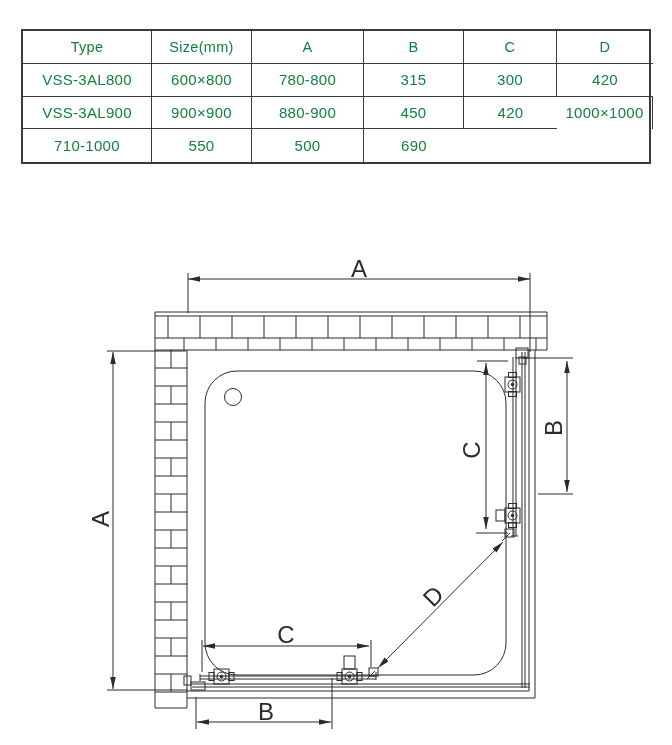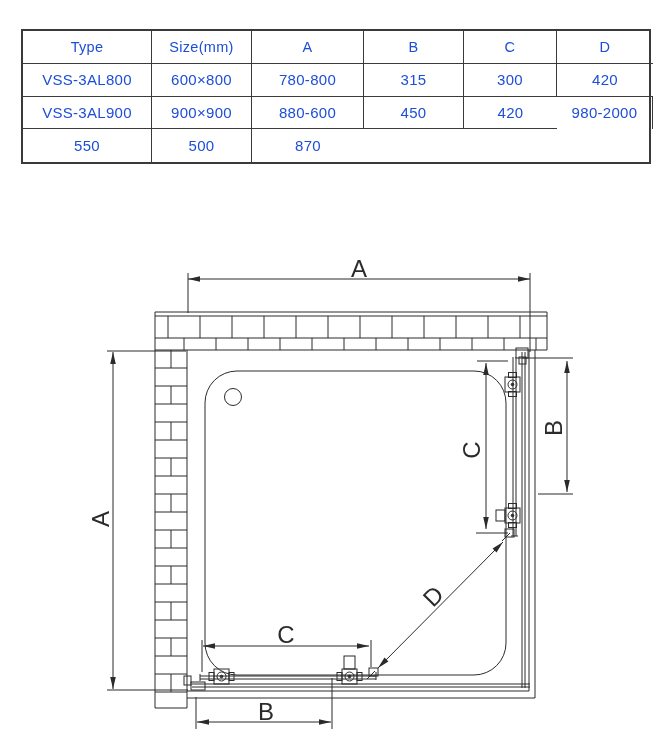--- a/index.html
+++ b/index.html
@@ -4,21 +4,21 @@
 <style>
   html,body{margin:0;padding:0;background:#ffffff;}
   .page{position:relative;width:672px;height:745px;background:#fff;overflow:hidden;
         font-family:"Liberation Sans",sans-serif;}
   
   .spec-table{position:absolute;left:21px;top:29px;width:630px;height:135px;
       display:grid;grid-template-columns:129px 100px 112px 100px 93px 96px;
       grid-template-rows:repeat(4,1fr);border:2px solid #3a3a3a;box-sizing:border-box;background:#fff;}
   .cell{border-right:1.4px solid #3a3a3a;border-bottom:1.4px solid #3a3a3a;
       display:flex;align-items:center;justify-content:center;
-      font-size:15px;color:#1d4ed8;letter-spacing:.3px;white-space:nowrap;}
+      font-size:15px;color:#15803d;letter-spacing:.3px;white-space:nowrap;}
   .cell.hdr{font-size:14.5px;}
   .cell.c6{border-right:none;}
   .cell.r4{border-bottom:none;}
   
   .drawing{position:absolute;left:0;top:0;width:672px;height:745px;}
   .dim-label{font-family:"Liberation Sans",sans-serif;font-size:24px;fill:#2b2b2b;
       text-anchor:middle;letter-spacing:0;}
 </style>
 </head>
 <body>
@@ -35,28 +35,29 @@
 
     <div class="cell c1 r2">VSS-3AL800</div>
     <div class="cell c2 r2">600×800</div>
     <div class="cell c3 r2">780-800</div>
     <div class="cell c4 r2">315</div>
     <div class="cell c5 r2">300</div>
     <div class="cell c6 r2">420</div>
 
     <div class="cell c1 r3">VSS-3AL900</div>
     <div class="cell c2 r3">900×900</div>
-    <div class="cell c3 r3">880-600</div>
+    <div class="cell c3 r3">880-900</div>
     <div class="cell c5 r3">450</div>
     <div class="cell c6 r3">420</div>
 
-    <div class="cell c3 r4">980-2000</div>
+    <div class="cell c2 r4">1000×1000</div>
+    <div class="cell c3 r4">710-1000</div>
     <div class="cell c4 r4">550</div>
     <div class="cell c5 r4">500</div>
-    <div class="cell c6 r4">870</div>
+    <div class="cell c6 r4">690</div>
   </div>
 
   <svg class="drawing" viewBox="0 0 672 745">
     <defs>
       <marker id="arr" markerWidth="14" markerHeight="8" refX="13" refY="4" orient="auto-start-reverse" markerUnits="userSpaceOnUse">
         <path d="M13,4 L1,1.2 L1,6.8 Z" fill="#2b2b2b" stroke="none"></path>
       </marker>
     </defs>
 
     <g stroke="#2b2b2b" fill="none" stroke-width="1">

